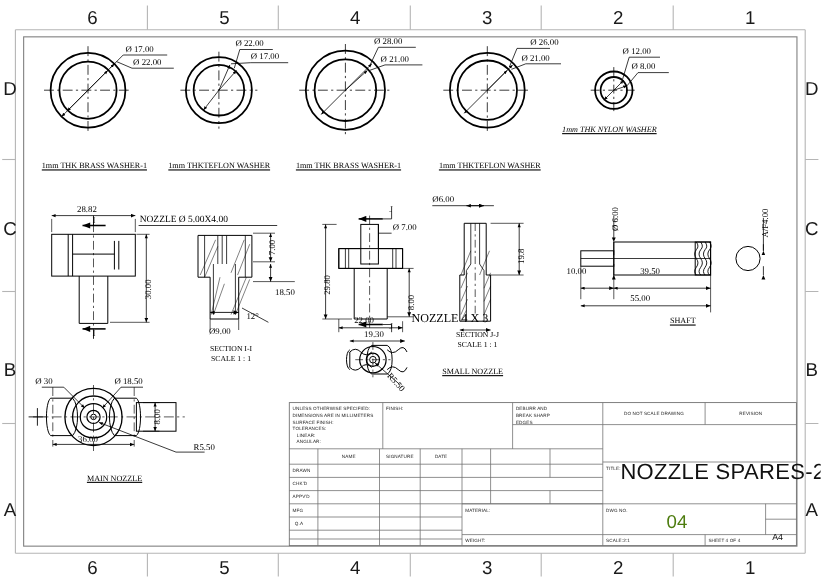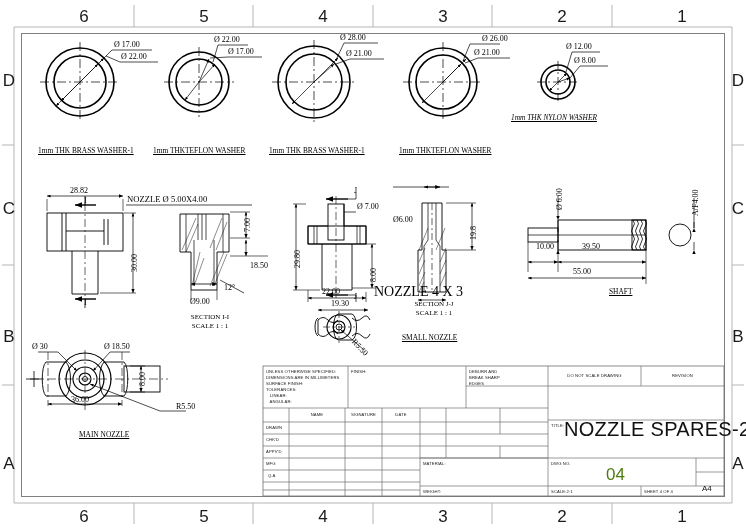--- a/index.html
+++ b/index.html
@@ -427,25 +427,25 @@
     </g>
   </svg>
 
   <div class="dim vert" style="left:294px; top:268px;">29.80</div>
   <div class="dim" style="left:357px; top:203px;">Ø 7.00</div>
   <div class="dim vert" style="left:370px; top:282px;">8.00</div>
   <div class="dim" style="left:322px; top:288px;">22.00</div>
   <div class="dim" style="left:331px; top:300px;">19.30</div>
   <div class="dim" style="left:354px; top:187px;">J</div>
   <div class="dim" style="left:354px; top:293px;">J</div>
-  <div class="dim" style="left:374px; top:285px; font-size:14px;">NOZZLE 4 X 3</div>
+  <div class="dim" style="left:374px; top:285px; font-size:11px;">NOZZLE 4 X 3</div>
   <div class="dim" style="left:356px; top:338px; transform-origin:0 0; transform:rotate(47deg);">R5.50</div>
   <div class="caption" style="left:402px; top:334px;">SMALL NOZZLE</div>
 
-  <div class="dim" style="left:393px; top:178px;margin-top:38px;">Ø6.00</div>
+  <div class="dim" style="left:393px; top:178px;">Ø6.00</div>
   <div class="dim vert" style="left:470px; top:240px;">19.8</div>
   <div class="seclabel" style="left:406px; top:300px; width:56px;"><span>SECTION J-J</span><br><span>SCALE 1 : 1</span></div>
 
   <svg class="layer" viewBox="0 0 746 530">
     <g stroke="#000" fill="none" stroke-width="0.9">
 
       <rect x="528" y="228" width="30" height="14"></rect>
 
       <rect x="558" y="220" width="88" height="30"></rect>
 
@@ -473,21 +473,21 @@
     </g>
     <g stroke="#000" fill="none" stroke-width="0.9">
       <circle cx="680" cy="235" r="11"></circle>
       <line x1="694" y1="198" x2="694" y2="228" stroke-width="0.7"></line>
       <line x1="694" y1="228" x2="694" y2="222" stroke-width="0.7" marker-start="url(#ar)"></line>
       <line x1="694" y1="250" x2="694" y2="242" stroke-width="0.7" marker-start="url(#ar)"></line>
     </g>
   </svg>
 
   <div class="dim vert" style="left:556px; top:210px;">Ø 6.00</div>
-  <div class="dim" style="left:536px; top:243px;">10.00</div>
+  <div class="dim" style="left:515px; top:243px;">10.00</div>
   <div class="dim" style="left:582px; top:243px;">39.50</div>
   <div class="dim" style="left:573px; top:268px;">55.00</div>
   <div class="dim vert" style="left:692px; top:216px;">A/F4.00</div>
   <div class="caption" style="left:609px; top:288px;">SHAFT</div>
 
   <svg class="layer" viewBox="0 0 746 530">
     <g stroke="#000" fill="none" stroke-width="0.9">
 
       <path d="M46,362 L66,362 M46,362 C41,366 41,392 46,396 M46,396 L66,396"></path>
       <path d="M66,362 C72,368 72,390 66,396"></path>

